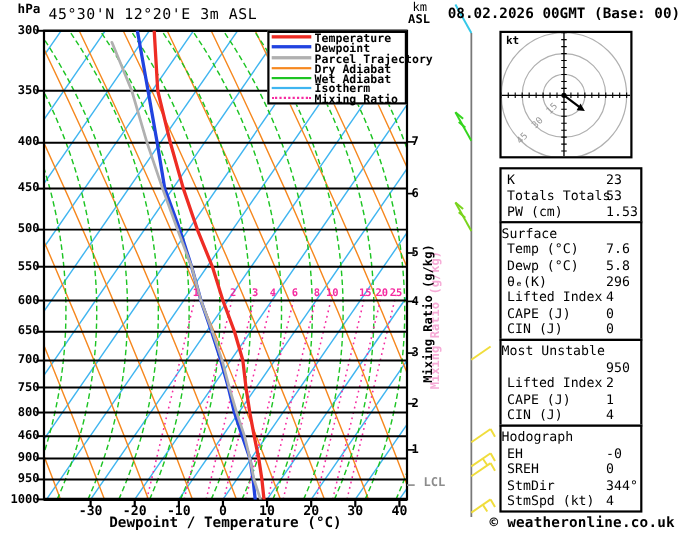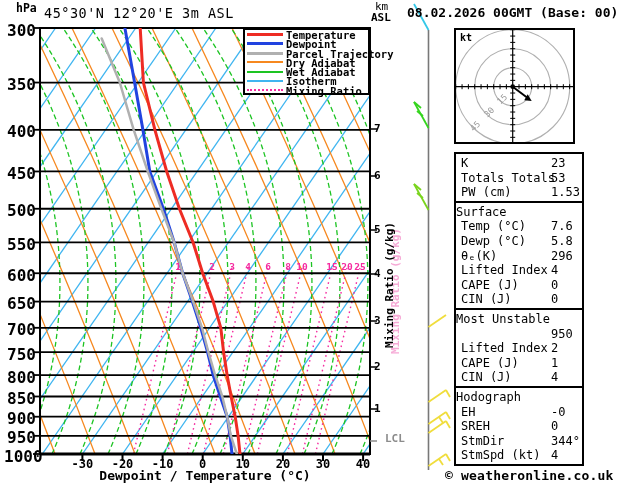--- a/index.html
+++ b/index.html
@@ -5,21 +5,21 @@
   html,body{margin:0;padding:0;background:#fff;}
   #page{position:relative;width:629px;height:486px;background:#fff;overflow:hidden;
         font-family:"DejaVu Sans Mono",monospace;color:#000;}
   #chart-svg{position:absolute;left:0;top:0;z-index:1;}
   .lbl{position:absolute;z-index:3;white-space:nowrap;}
   #main-title{left:44px;top:5px;font-size:13.5px;font-weight:normal;letter-spacing:.5px;}
   #hpa-label{left:16px;top:1px;font-size:11.5px;font-weight:bold;}
   #km-label{left:375px;top:0px;font-size:11px;font-weight:normal;}
   #asl-label{left:371px;top:11px;font-size:11px;font-weight:bold;}
   #date-title{left:407px;top:5px;font-size:13px;font-weight:bold;}
-  .ptick{position:absolute;left:4px;width:32px;text-align:right;font-size:16px;font-weight:bold;z-index:3;}
+  .ptick{position:absolute;left:4px;width:32px;text-align:right;font-size:11px;font-weight:bold;z-index:3;}
   .ttick{position:absolute;width:40px;text-align:center;font-size:12px;font-weight:bold;top:457px;z-index:3;}
   .kmtick{position:absolute;left:374px;width:14px;font-size:11px;font-weight:bold;z-index:3;}
   .mrlbl{position:absolute;width:20px;text-align:center;font-size:9.5px;font-weight:bold;top:261px;z-index:3;}
   #xaxis-label{left:40px;top:468px;width:330px;text-align:center;font-size:13px;font-weight:bold;}
   #lcl-label{left:385px;top:432px;font-size:11px;font-weight:bold;color:#8c8c8c;}
   #mr-axis-ghost{left:312px;top:283px;width:170px;height:16px;text-align:center;
       transform:rotate(-90deg);font-size:11px;font-weight:bold;color:#f6aad6;z-index:2;}
   #mr-axis-label{left:306px;top:277px;width:170px;height:16px;text-align:center;
       transform:rotate(-90deg);font-size:11px;font-weight:bold;z-index:3;}
   #legend{position:absolute;left:243px;top:28px;width:127px;height:67px;background:#fff;
@@ -379,21 +379,21 @@
     <div class="ptick" style="top: 75.0429px;">350</div>
     <div class="ptick" style="top: 122.29px;">400</div>
     <div class="ptick" style="top: 163.965px;">450</div>
     <div class="ptick" style="top: 201.245px;">500</div>
     <div class="ptick" style="top: 234.968px;">550</div>
     <div class="ptick" style="top: 265.755px;">600</div>
     <div class="ptick" style="top: 294.077px;">650</div>
     <div class="ptick" style="top: 320.298px;">700</div>
     <div class="ptick" style="top: 344.71px;">750</div>
     <div class="ptick" style="top: 367.545px;">800</div>
-    <div class="ptick" style="top: 388.996px;">850</div>
+    <div class="ptick" style="top: 388.996px;">460</div>
     <div class="ptick" style="top: 409.22px;">900</div>
     <div class="ptick" style="top: 428.351px;">950</div>
     <div class="ptick" style="top: 446.5px;">1000</div>
     <div class="ttick" style="left: 62.4px;">-30</div>
     <div class="ttick" style="left: 102.5px;">-20</div>
     <div class="ttick" style="left: 142.6px;">-10</div>
     <div class="ttick" style="left: 182.7px;">0</div>
     <div class="ttick" style="left: 222.8px;">10</div>
     <div class="ttick" style="left: 262.9px;">20</div>
     <div class="ttick" style="left: 303px;">30</div>

